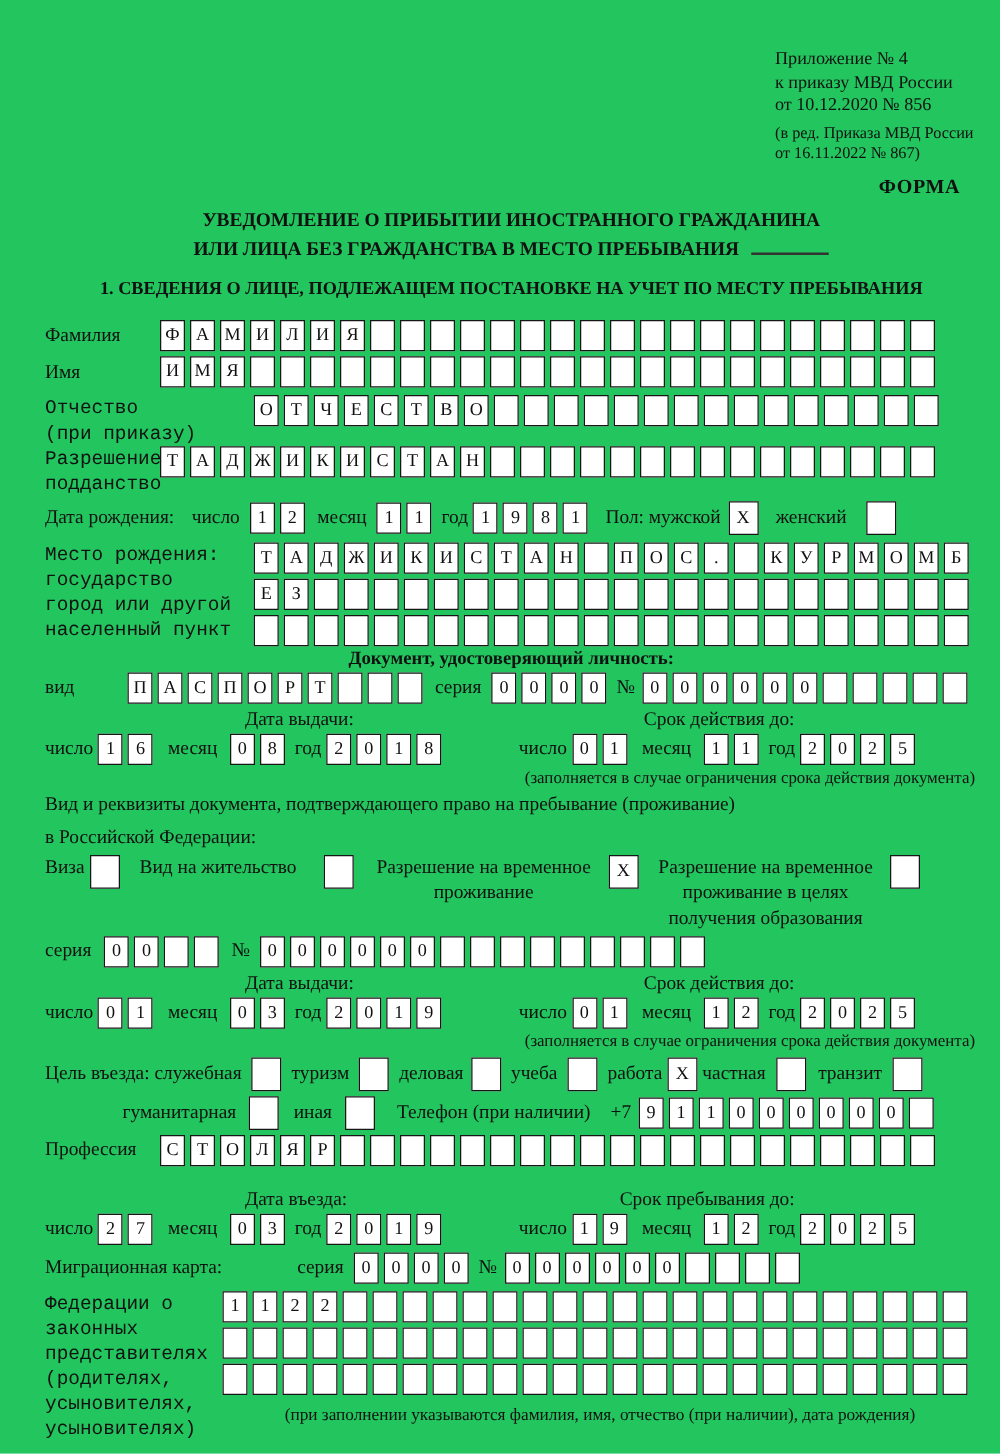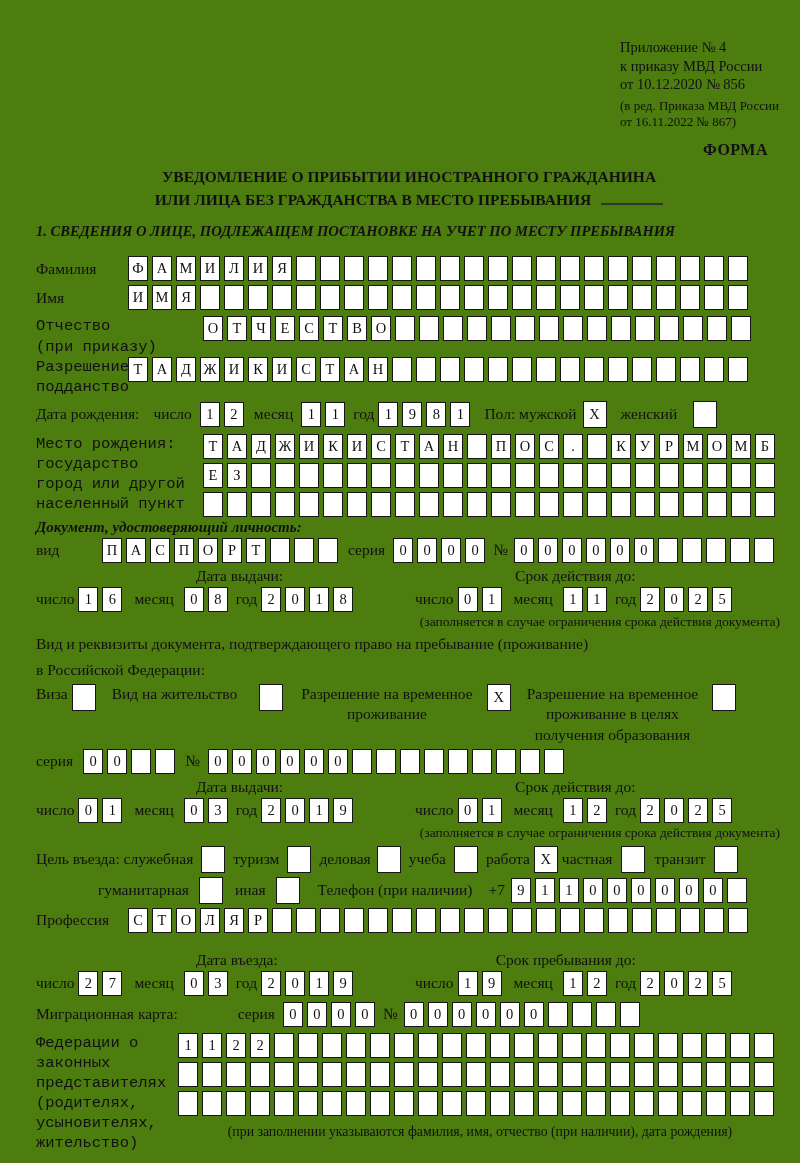--- a/index.html
+++ b/index.html
@@ -1,24 +1,24 @@
 <!DOCTYPE html>
 <html><head>
 <meta charset="utf-8">
 <style>
   html,body{margin:0;padding:0;background:#fff;}
   .page{position:relative;width:800px;height:1163px;box-sizing:border-box;
         padding:38px 18px 0 36px;font-family:"Liberation Serif",serif;color:#111;
-        overflow:hidden;background:#4d7c0f;}
+        overflow:hidden;background:#22c55e;}
   .appendix{margin-left:584px;font-size:14.5px;line-height:1.28;}
   .appendix-rev{font-size:13px;margin-top:4px;line-height:1.28;}
   .forma{text-align:right;padding-right:14px;font-weight:700;font-size:16px;margin-top:10px;letter-spacing:.5px;}
   .title{text-align:center;font-weight:700;font-size:15.5px;line-height:1.5;margin-top:6px;}
   .blank{display:inline-block;width:62px;border-bottom:2px solid #333;height:13px;margin-left:10px;}
-  .section{font-weight:700;font-size:14.6px;margin-top:12px;font-style:italic;}
+  .section{font-weight:700;font-size:14.6px;margin-top:12px;text-align:center;}
   .row{display:flex;align-items:center;}
   .rowt{display:flex;align-items:flex-start;}
   .lbl{font-size:15.5px;flex:none;line-height:1.3;}
   .boxes{display:flex;gap:4px;flex:none;}
   .box{box-sizing:border-box;width:20px;height:25px;border:1.8px solid #161616;
        display:flex;align-items:center;justify-content:center;font-size:14.5px;flex:none;background:#fff;}
   .cb .box{width:24px;height:27px;}
   .w92{width:92px;flex:none;}
   .w167{width:167px;flex:none;}
   .stack .lbl{display:block;white-space:nowrap;font-family:Liberation Mono, monospace;}
@@ -654,21 +654,21 @@
       </span>
   </div>
 
   <div class="rowt" style="margin-top:6px">
     <span class="stack" style="width:142px;flex:none">
       <span class="lbl">Федерации о</span>
       <span class="lbl">законных</span>
       <span class="lbl">представителях</span>
       <span class="lbl">(родителях,</span>
       <span class="lbl">усыновителях,</span>
-      <span class="lbl">жительство)</span>
+      <span class="lbl">усыновителях)</span>
     </span>
     <span style="flex:1">
       <span class="vgap">
         <span class="boxes">
             <span class="box">1</span>
             <span class="box">1</span>
             <span class="box">2</span>
             <span class="box">2</span>
             <span class="box"></span>
             <span class="box"></span>

